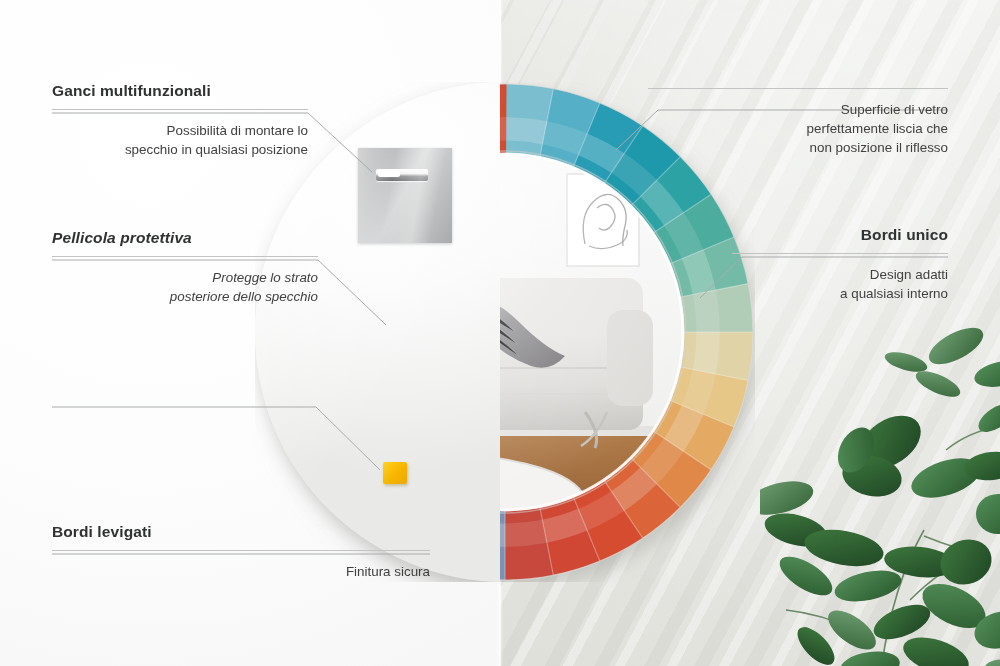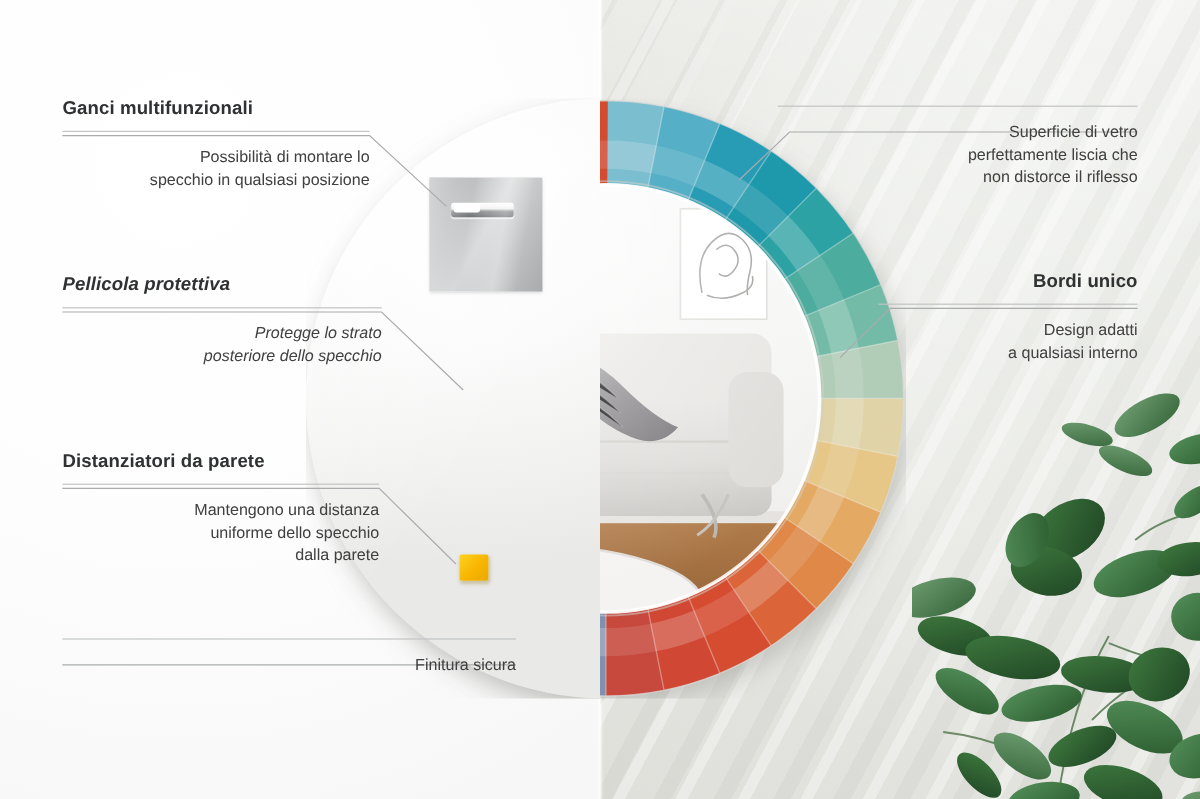--- a/index.html
+++ b/index.html
@@ -439,38 +439,32 @@
 specchio in qualsiasi posizione</p>
   </div>
 
   <div class="callout left" style="left:52px;top:229px;width:266px;font-style:italic;">
     <h3>Pellicola protettiva</h3>
     <div class="rule"></div>
     <p>Protegge lo strato
 posteriore dello specchio</p>
   </div>
 
-  <div class="callout left" style="left:52px;top:376px;width:264px;">
-    <h3>Distanziatori da parete</h3>
-    <div class="rule"></div>
-    <p>Mantengono una distanza
-uniforme dello specchio
-dalla parete</p>
-  </div>
 
   <div class="callout left" style="left:52px;top:523px;width:378px;">
+    <h3>Bordi levigati</h3>
     <div class="rule"></div>
     <p>Finitura sicura</p>
   </div>
 
   <div class="callout right" style="left:648px;top:79px;width:300px;">
     <div class="rule"></div>
     <p>Superficie di vetro
 perfettamente liscia che
-non distorce il riflesso</p>
+non posizione il riflesso</p>
   </div>
 
   <div class="callout right" style="left:732px;top:226px;width:216px;">
     <h3>Bordi unico</h3>
     <div class="rule"></div>
     <p>Design adatti
 a qualsiasi interno</p>
   </div>
 
 </div>

